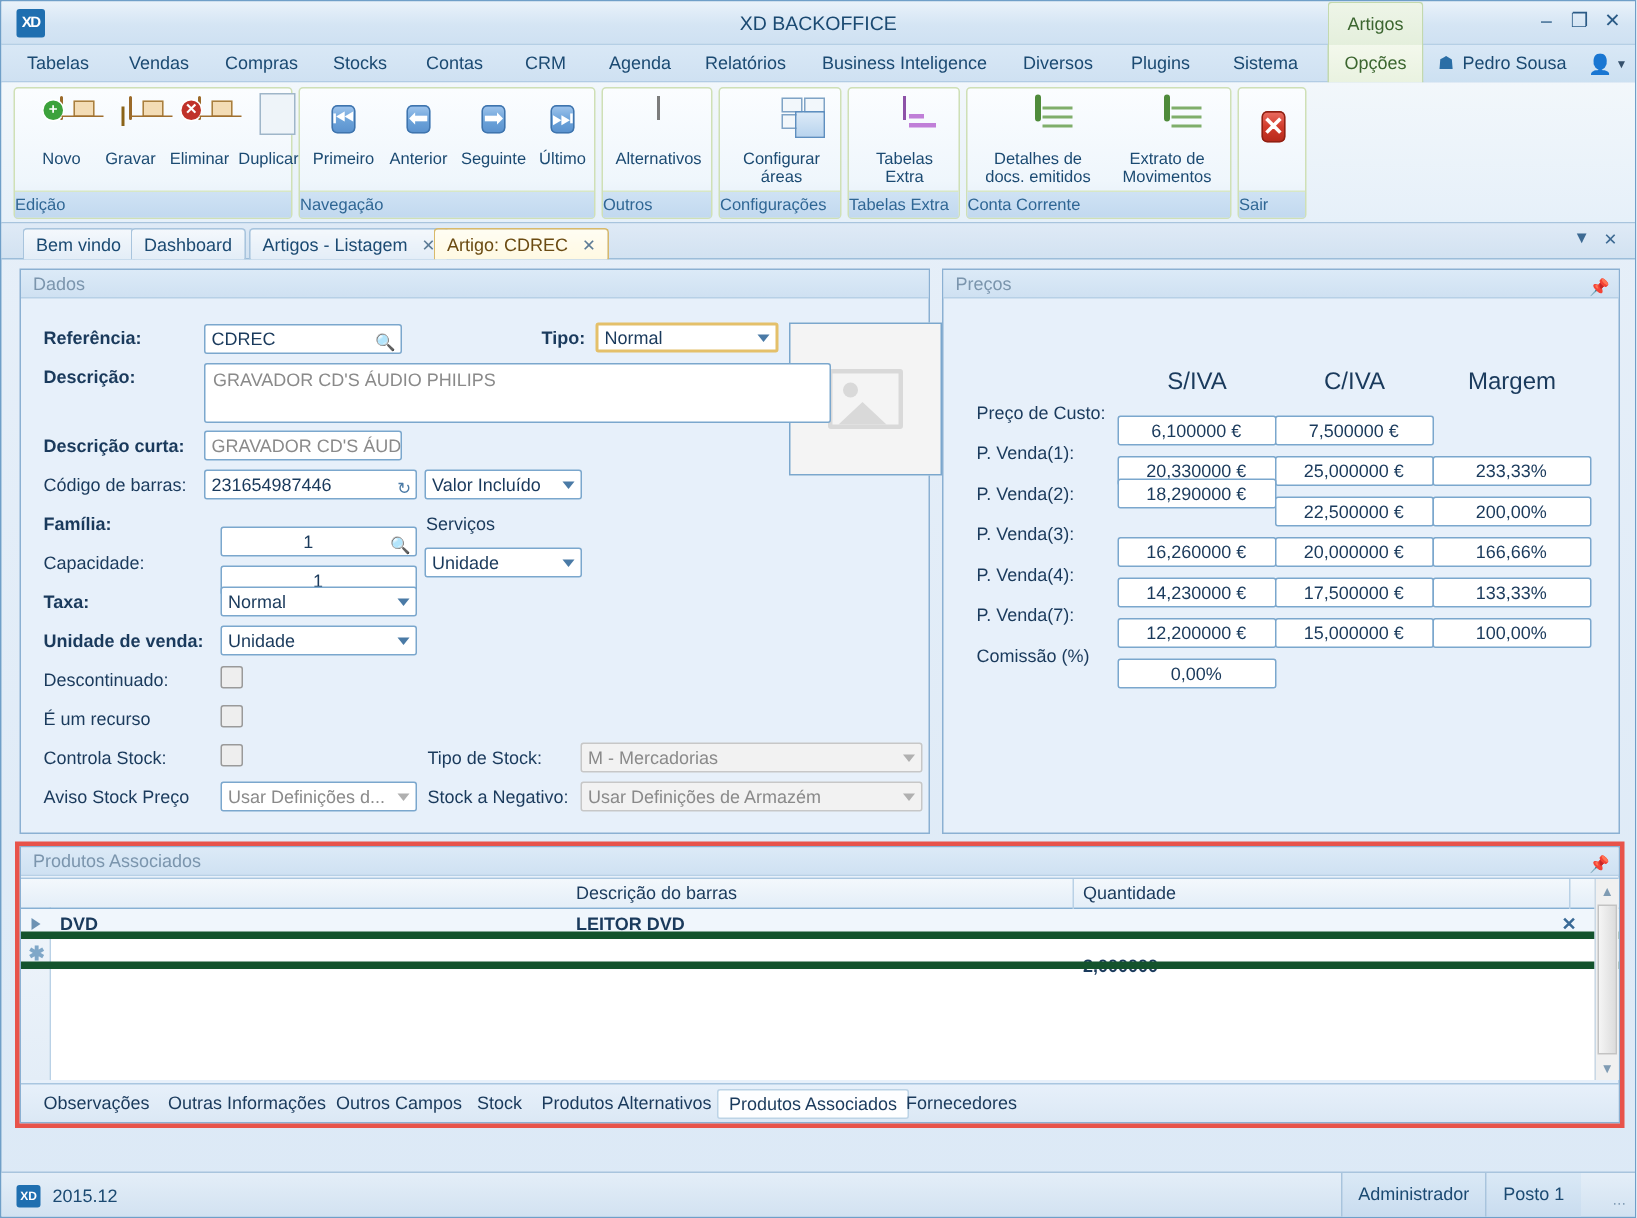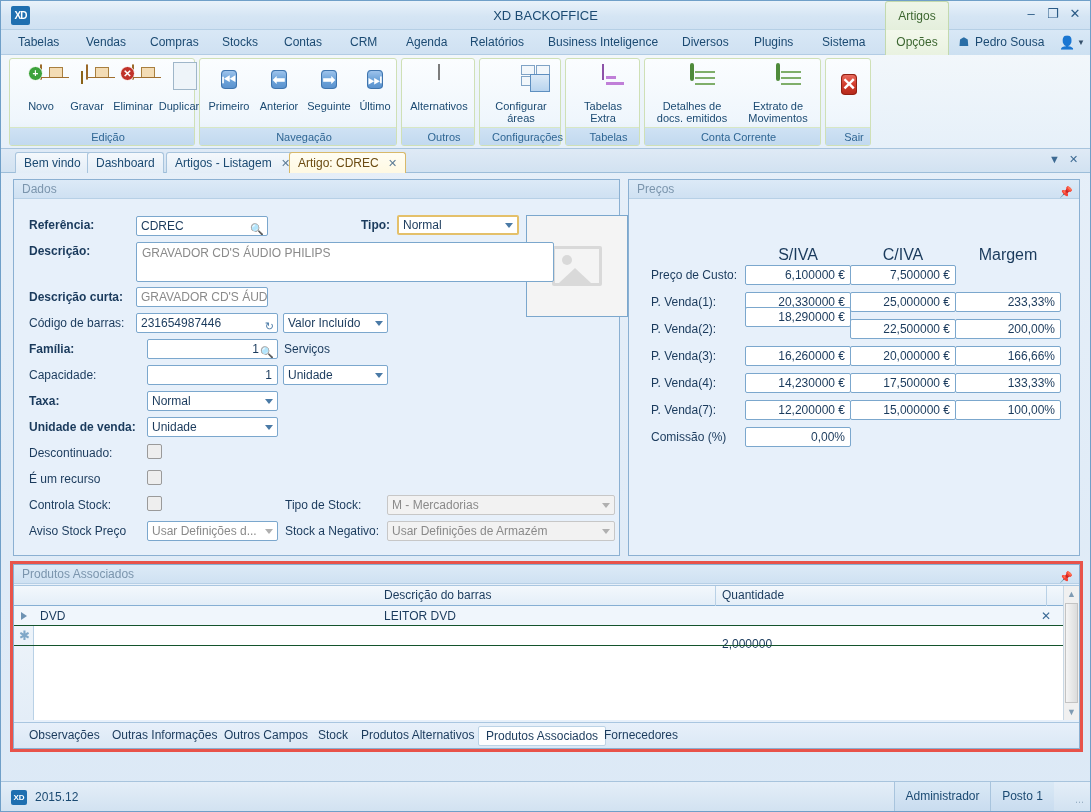--- a/index.html
+++ b/index.html
@@ -93,24 +93,23 @@
     background: linear-gradient(180deg,#f2f7fb 0%,#e6f0f9 100%);
     border-bottom: 1px solid #a8c4dd;
   }
   .rgroup {
     position: absolute; top: 3px; height: 88px;
     background: linear-gradient(180deg,#fbfdff 0%,#eff6fc 72%,#e1ecf7 100%);
     border: 1px solid #cfe0b6; border-radius: 3px;
   }
   .rgroup-label {
     position: absolute; left: 0; bottom: 0; width: 100%; height: 18px;
-    line-height: 18px; text-align: center; font-size: 11px; color: #2f6694;
+    line-height: 18px; font-size: 11px; color: #2f6694;
     background: linear-gradient(180deg,#cfe2f4 0%,#c2d9ef 100%);
     border-top: 1px solid #d7e7c5;
-    padding-left: 12px;
   }
   .rbtn {
     position: absolute; top: 4px; width: 58px; height: 64px;
     text-align: center; cursor: default;
   }
   .rbtn .ricon {
     display: block; margin: 2px auto 1px auto; width: 34px; height: 34px;
     position: relative;
   }
   .rbtn .rlabel {
@@ -243,21 +242,21 @@
   .lbl { position: absolute; font-size: 12px; color: #1a3a5c; white-space: nowrap; }
   .lbl.b { font-weight: bold; }
   .inp {
     position: absolute; height: 20px;
     background: #ffffff; border: 1px solid #7ba7cd; border-radius: 2px;
     font-size: 12px; color: #1a3a5c; line-height: 18px; padding: 0 4px;
     white-space: nowrap; overflow: hidden;
   }
   .inp.ro { background: #f2f2f2; border-color: #c7c7c7; color: #8a8a8a; }
   .inp.gray-text { color: #8a8a8a; }
-  .inp.num { text-align: right; padding-right: 5px; }
+  .inp.num { text-align: center; padding-right: 5px; margin-top: 12px; }
   .inp.focus { border: 2px solid #e4c06a; height: 20px; line-height: 16px; }
   .inp-icon {
     position: absolute; right: 3px; top: 3px; font-size: 11px; color: #4a7aa6;
   }
   .caret-dn {
     position: absolute; right: 4px; top: 7px; width: 0; height: 0;
     border-left: 4px solid transparent; border-right: 4px solid transparent;
     border-top: 5px solid #4a7aa6;
   }
   .caret-dn.dim { border-top-color: #b0b0b0; }
@@ -302,21 +301,21 @@
     font-size: 12px; color: #1a3a5c; padding-left: 6px;
     border-right: 1px solid #b9d1e6;
   }
   .grid-indicator-col {
     position: absolute; left: 0; top: 0; bottom: 0; width: 20px;
     background: linear-gradient(180deg,#f1f6fb 0%,#e3edf7 100%);
     border-right: 1px solid #b9d1e6;
   }
   .grow {
     position: absolute; left: 0; right: 0; height: 20px;
-    border-bottom: 1px solid #14532d; font-size: 12px; color: #1a3a5c;
+    border-bottom: 5px solid #14532d; font-size: 12px; color: #1a3a5c; font-weight: bold;
   }
   .grow.sel { background: #f0f6fc; }
   .gcell { position: absolute; top: 0; height: 20px; line-height: 20px; padding-left: 6px; }
   .gcell.num { text-align: left; padding-right: 6px; margin-top: 28px; }
   .row-arrow {
     position: absolute; left: 7px; top: 6px; width: 0; height: 0;
     border-top: 4px solid transparent; border-bottom: 4px solid transparent;
     border-left: 6px solid #6d92b3;
   }
   .row-star { position: absolute; left: 5px; top: 2px; font-size: 13px; color: #7fa7c8; }

